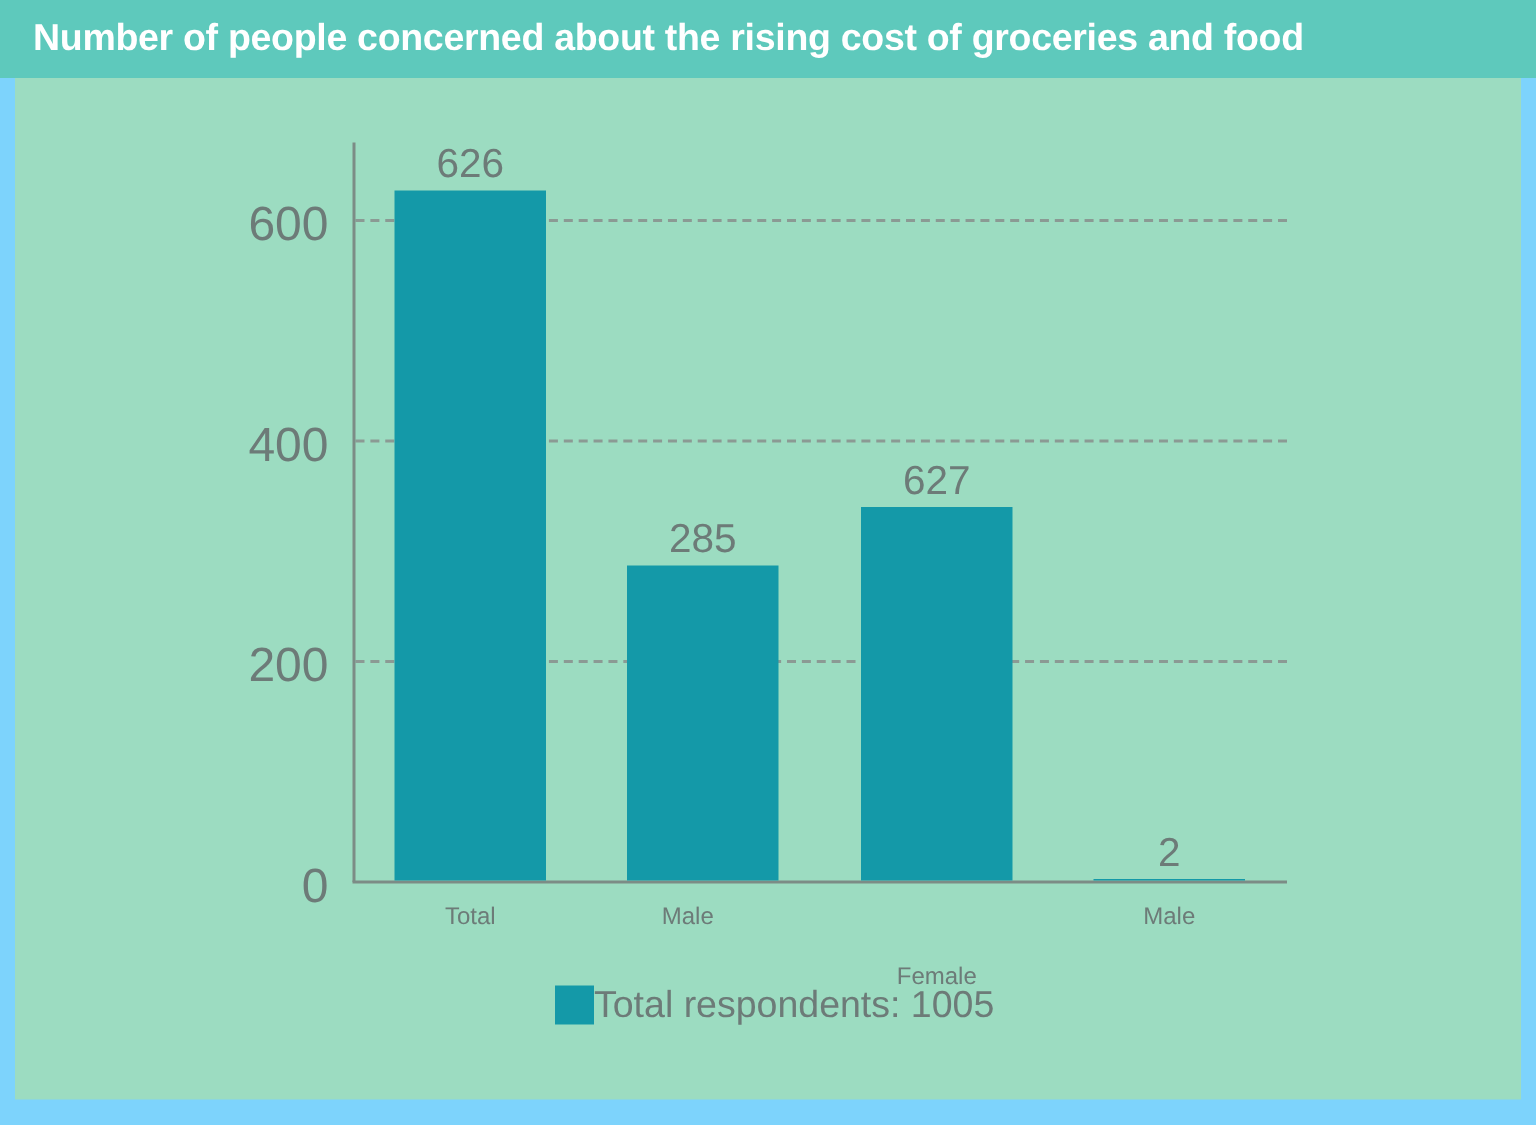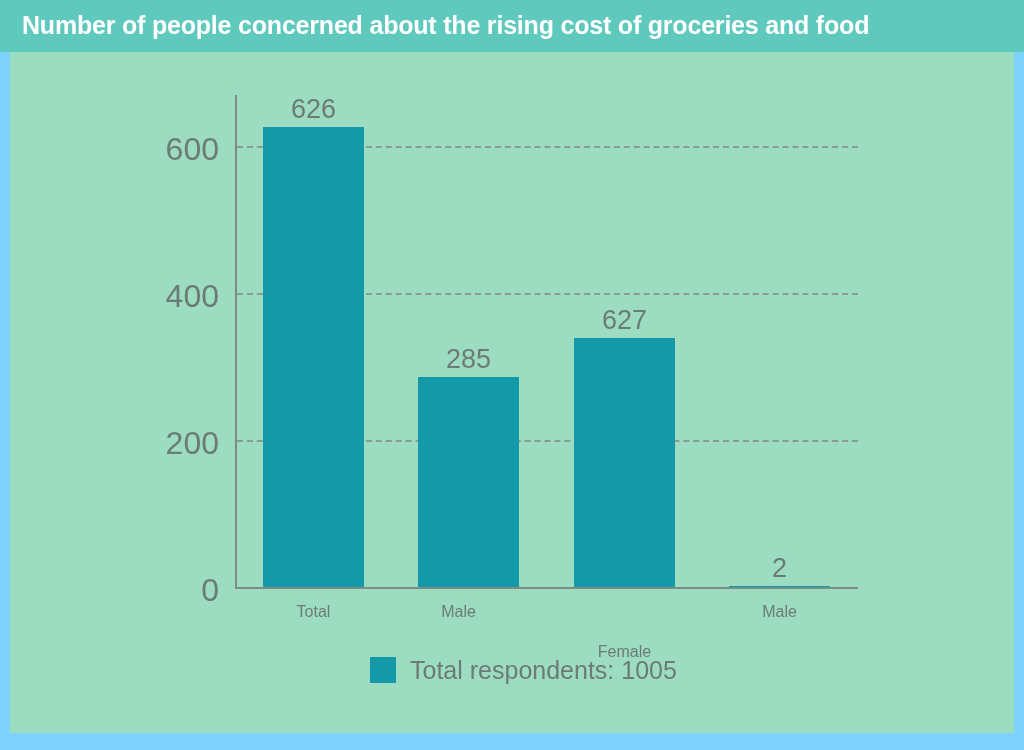--- a/index.html
+++ b/index.html
@@ -119,21 +119,20 @@
     white-space: nowrap;
     line-height: 1;
   }
 
   .legend {
     position: absolute;
     left: 360px;
     top: 605px;
     display: flex;
     align-items: center;
-    gap: 14px;
   }
 
   .legend-swatch {
     width: 26px;
     height: 26px;
     background: #1499a8;
     flex: 0 0 auto;
   }
 
   .legend-label {

